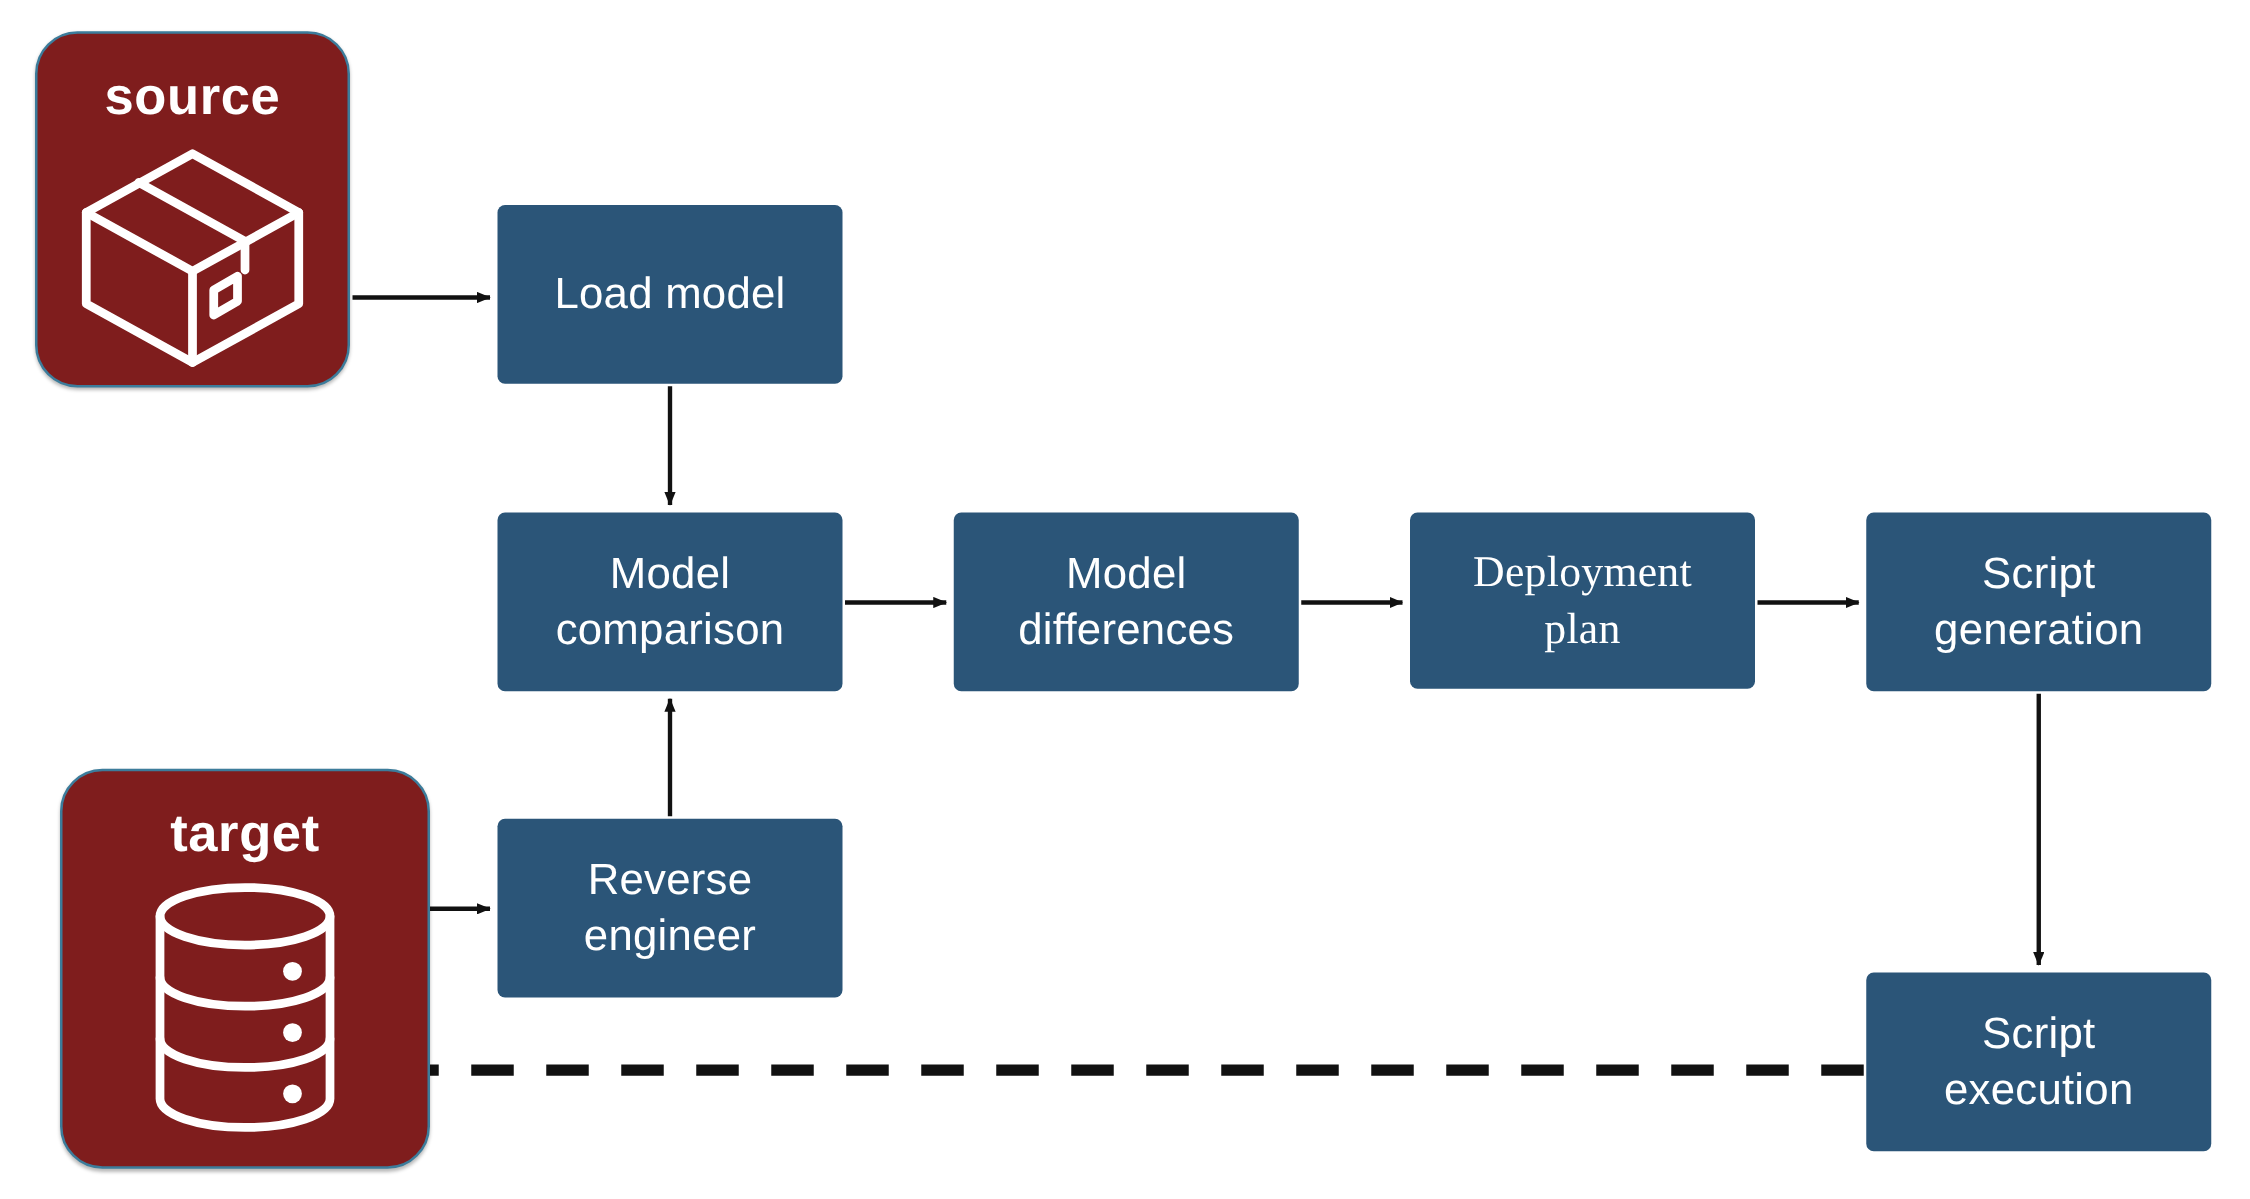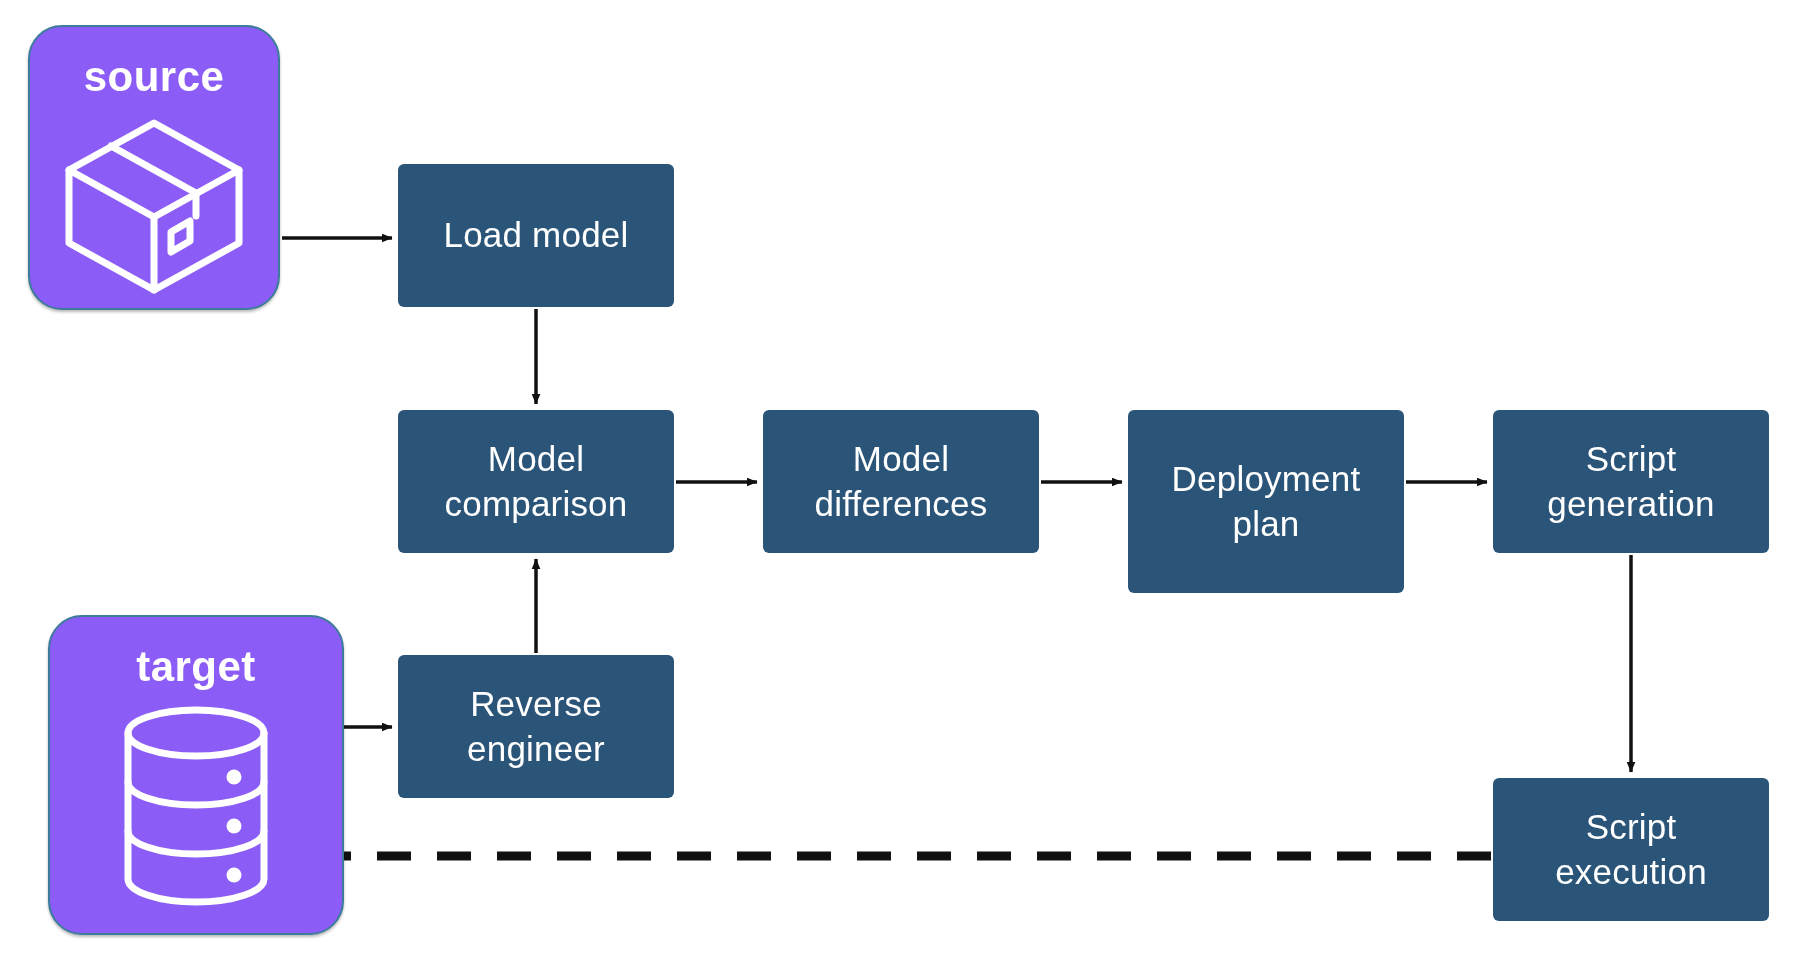--- a/index.html
+++ b/index.html
@@ -39,21 +39,21 @@
   .proc {
     background: #2B5578;
     border-radius: 6px;
     font-size: 35px;
     line-height: 1.28;
     font-weight: 400;
     letter-spacing: 0.2px;
     white-space: pre-line;
   }
   .endpoint {
-    background: #8b5cf6;
+    background: #7f1d1d;
     border: 2px solid #3C7C9B;
     border-radius: 34px;
     flex-direction: column;
     justify-content: flex-start;
     box-shadow: 0 2px 3px rgba(0,0,0,0.28);
   }
   .endpoint-label {
     font-size: 42px;
     font-weight: bold;
     letter-spacing: 0.5px;
@@ -131,21 +131,21 @@
   </div>
 
   <div class="node proc" style="left:398px; top:164px; width:276px; height:143px;">Load model</div>
 
   <div class="node proc" style="left:398px; top:410px; width:276px; height:143px;">Model
 comparison</div>
 
   <div class="node proc" style="left:763px; top:410px; width:276px; height:143px;">Model
 differences</div>
 
-  <div class="node proc" style="left:1128px; top:410px; width:276px; height:183px;">Deployment
+  <div class="node proc" style="left:1128px; top:410px; width:276px; height:141px;font-family:Liberation Serif, serif;">Deployment
 plan</div>
 
   <div class="node proc" style="left:1493px; top:410px; width:276px; height:143px;">Script
 generation</div>
 
   <div class="node proc" style="left:398px; top:655px; width:276px; height:143px;">Reverse
 engineer</div>
 
   <div class="node proc" style="left:1493px; top:778px; width:276px; height:143px;">Script
 execution</div>

